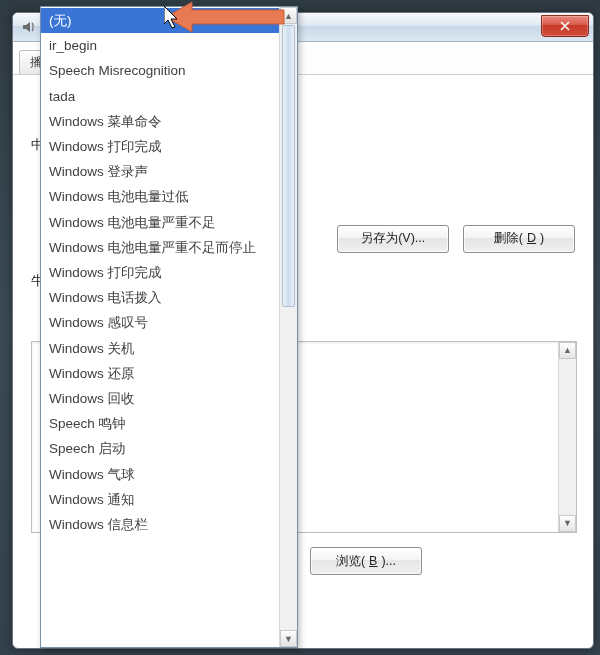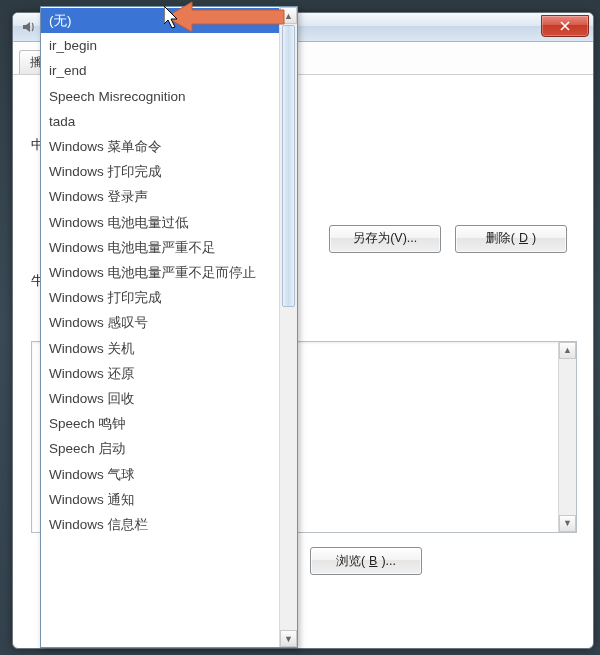--- a/index.html
+++ b/index.html
@@ -104,21 +104,21 @@
     font-size:12.5px;
     color:#222;
     box-shadow: inset 0 0 0 1px rgba(255,255,255,.7);
   }
   .btn .u { text-decoration: underline; }
 
   .row-right {
     display:flex;
     justify-content:flex-end;
     gap: 14px;
-    margin: 6px 8px 18px 0;
+    margin: 6px 0 18px 0;
   }
 
   .listbox {
     width: 100%;
     height: 190px;
     border: 1px solid #b8c0c8;
     background: #fff;
     box-shadow: inset 0 1px 3px rgba(0,0,0,.08);
     position: relative;
   }
@@ -286,30 +286,30 @@
         </div>
       </div>
 
     </div>
   </div>
 
   <div class="dropdown">
     <div class="dd-items" id="dd-items">
         <div class="dd-item selected">(无)</div>
         <div class="dd-item">ir_begin</div>
-        <div class="dd-item">ir_end</div>
         <div class="dd-item">Speech Misrecognition</div>
         <div class="dd-item">tada</div>
         <div class="dd-item">Windows 菜单命令</div>
         <div class="dd-item">Windows 打印完成</div>
         <div class="dd-item">Windows 登录声</div>
         <div class="dd-item">Windows 电池电量过低</div>
         <div class="dd-item">Windows 电池电量严重不足</div>
         <div class="dd-item">Windows 电池电量严重不足而停止</div>
         <div class="dd-item">Windows 打印完成</div>
+        <div class="dd-item">Windows 电话拨入</div>
         <div class="dd-item">Windows 感叹号</div>
         <div class="dd-item">Windows 关机</div>
         <div class="dd-item">Windows 还原</div>
         <div class="dd-item">Windows 回收</div>
         <div class="dd-item">Speech 鸣钟</div>
         <div class="dd-item">Speech 启动</div>
         <div class="dd-item">Windows 气球</div>
         <div class="dd-item">Windows 通知</div>
         <div class="dd-item">Windows 信息栏</div>
       </div>

